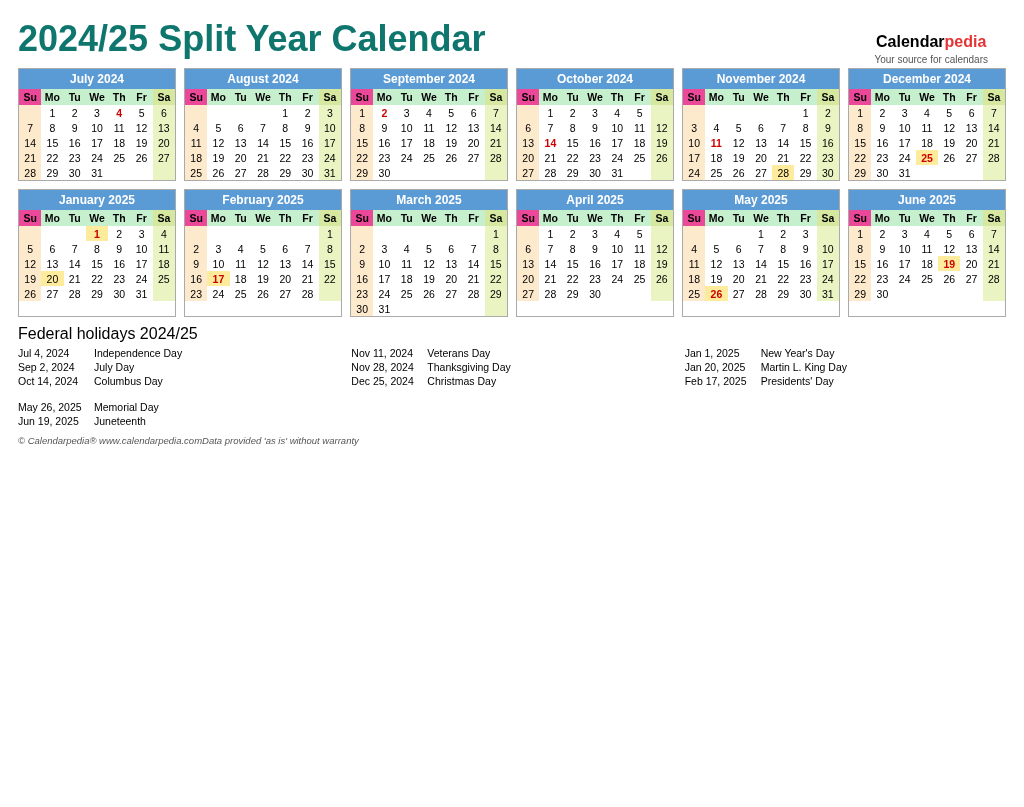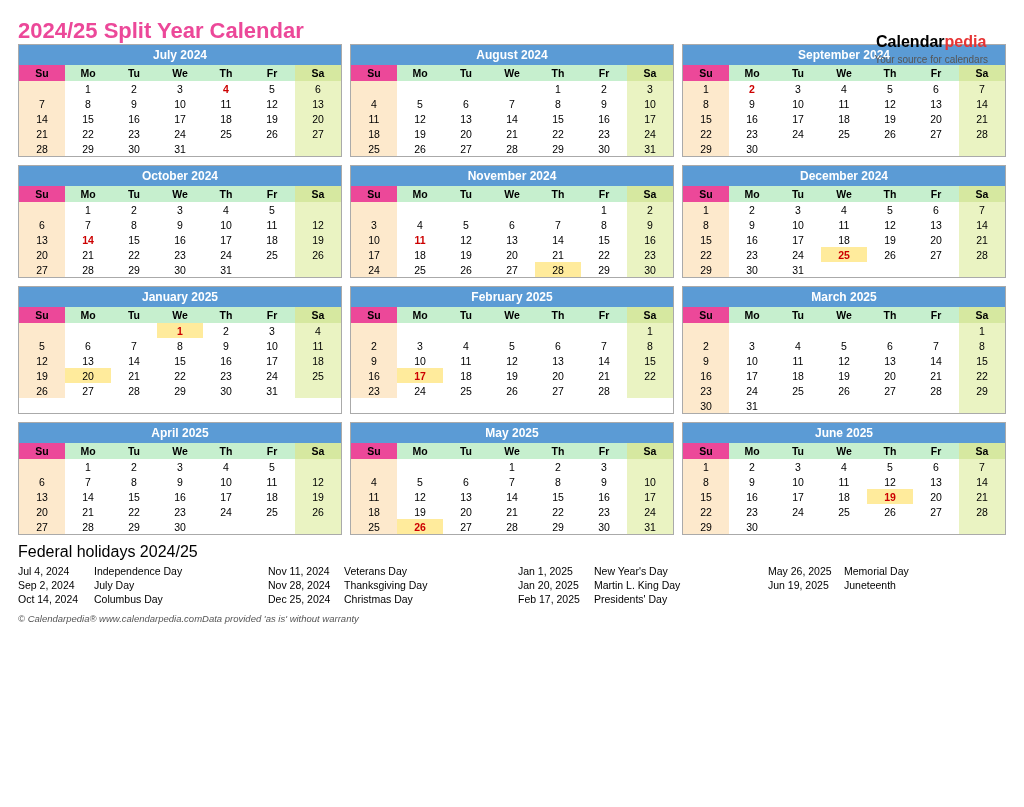--- a/index.html
+++ b/index.html
@@ -4,24 +4,24 @@
   <style>
     * { box-sizing: border-box; margin: 0; padding: 0; }
     body {
       font-family: Arial, sans-serif;
       background: #fff;
       padding: 18px 18px 10px 18px;
       width: 1024px;
       min-height: 807px;
     }
     .page-title {
-      font-size: 22px;
+      font-size: 36px;
       font-weight: bold;
-      color: #ec4899;
-      margin-bottom: 0;
+      color: #0f766e;
+      margin-bottom: 8px;
     }
     .calendarpedia-logo {
       position: absolute;
       top: 14px;
       right: 18px;
       text-align: center;
       font-size: 13px;
       line-height: 1.3;
     }
     .calendarpedia-logo .cp-brand {
@@ -31,21 +31,21 @@
     .calendarpedia-logo .cp-brand span {
       color: #e63333;
     }
     .calendarpedia-logo .cp-sub {
       font-size: 10px;
       color: #555;
     }
 
     .calendars-grid {
       display: grid;
-      grid-template-columns: repeat(3, 1fr);
+      grid-template-columns: repeat(6, 1fr);
       gap: 8px;
       margin-bottom: 8px;
     }
 
     .cal-block {
       border: 1px solid #aaa;
       font-size: 10.5px;
     }
 
     .cal-header {
@@ -91,21 +91,21 @@
       margin-top: 6px;
       font-size: 10.5px;
     }
     .holidays-title {
       font-size: 16px;
       font-weight: normal;
       margin-bottom: 4px;
     }
     .holidays-grid {
       display: grid;
-      grid-template-columns: repeat(4, 1fr);
+      grid-template-columns: repeat(3, 1fr);
       gap: 12px;
     }
     .holiday-col {}
     .holiday-row {
       display: flex;
       gap: 6px;
       margin-bottom: 2px;
     }
     .holiday-date { min-width: 70px; color: #000; }
     .holiday-name { color: #000; }

